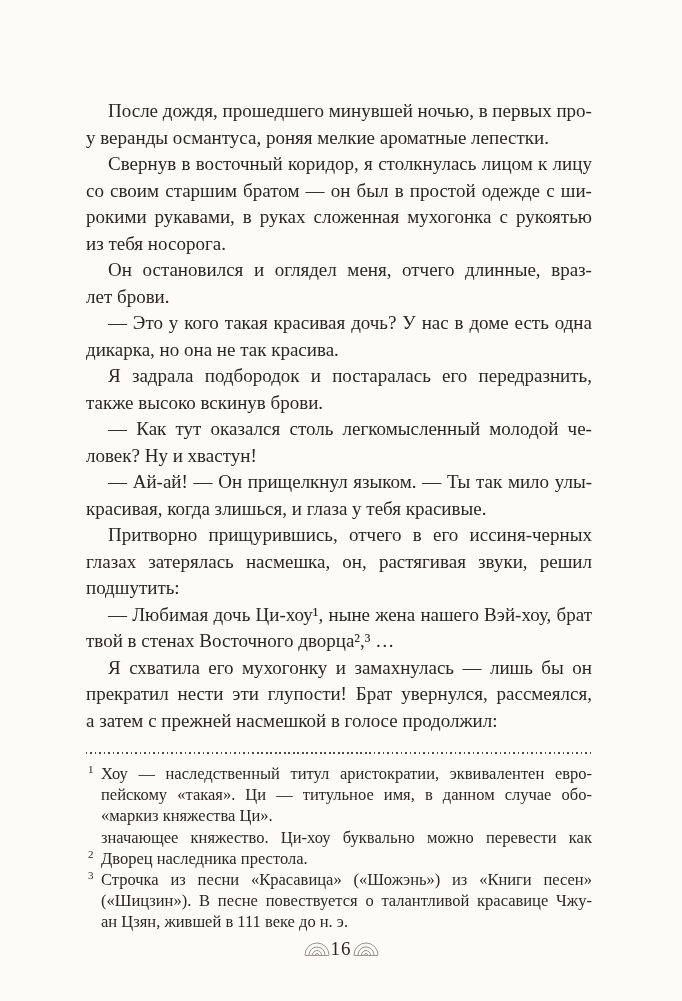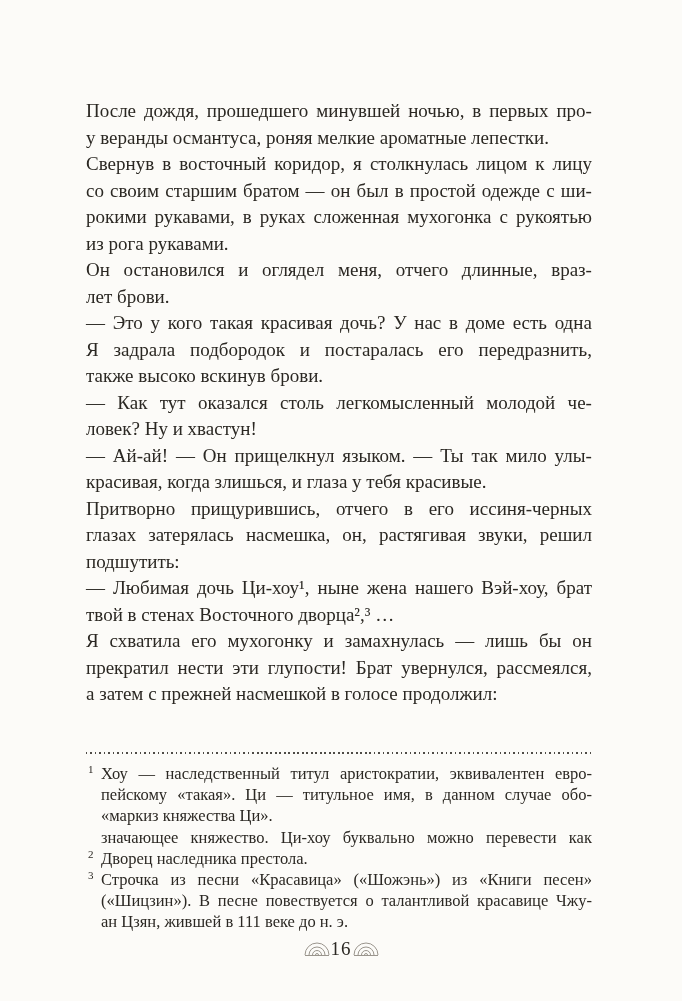--- a/index.html
+++ b/index.html
@@ -19,21 +19,21 @@
   .page{position:relative;width:682px;height:1001px;}
 
   
   .text-block{
     position:absolute;left:86px;top:98px;width:506px;
     font-size:19px;line-height:26.5px;
   }
   .paragraph{margin:0;}
   .line{white-space:nowrap;}
   .jline{display:flex;justify-content:space-between;white-space:normal;}
-  .indent{}
+  .indent{margin-left:22px;}
 
   
   .footnote-block{
     position:absolute;left:86px;top:752px;width:506px;
   }
   .fn-separator{
     height:2px;width:100%;
     background:repeating-linear-gradient(to right,var(--separator) 0 1.5px,transparent 1.5px 4.5px);
     margin-bottom:9px;
   }
@@ -108,21 +108,21 @@
         <div class="line jline">
           <span>рокими</span>
           <span>рукавами,</span>
           <span>в</span>
           <span>руках</span>
           <span>сложенная</span>
           <span>мухогонка</span>
           <span>с</span>
           <span>рукоятью</span>
         </div>
-        <div class="line">из рога рукавами.</div>
+        <div class="line">из тебя носорога.</div>
       </div>
       <div class="paragraph">
         <div class="line indent jline">
           <span>Он</span>
           <span>остановился</span>
           <span>и</span>
           <span>оглядел</span>
           <span>меня,</span>
           <span>отчего</span>
           <span>длинные,</span>
@@ -139,20 +139,21 @@
           <span>такая</span>
           <span>красивая</span>
           <span>дочь?</span>
           <span>У</span>
           <span>нас</span>
           <span>в</span>
           <span>доме</span>
           <span>есть</span>
           <span>одна</span>
         </div>
+        <div class="line">дикарка, но она не так красива.</div>
       </div>
       <div class="paragraph">
         <div class="line indent jline">
           <span>Я</span>
           <span>задрала</span>
           <span>подбородок</span>
           <span>и</span>
           <span>постаралась</span>
           <span>его</span>
           <span>передразнить,</span>

